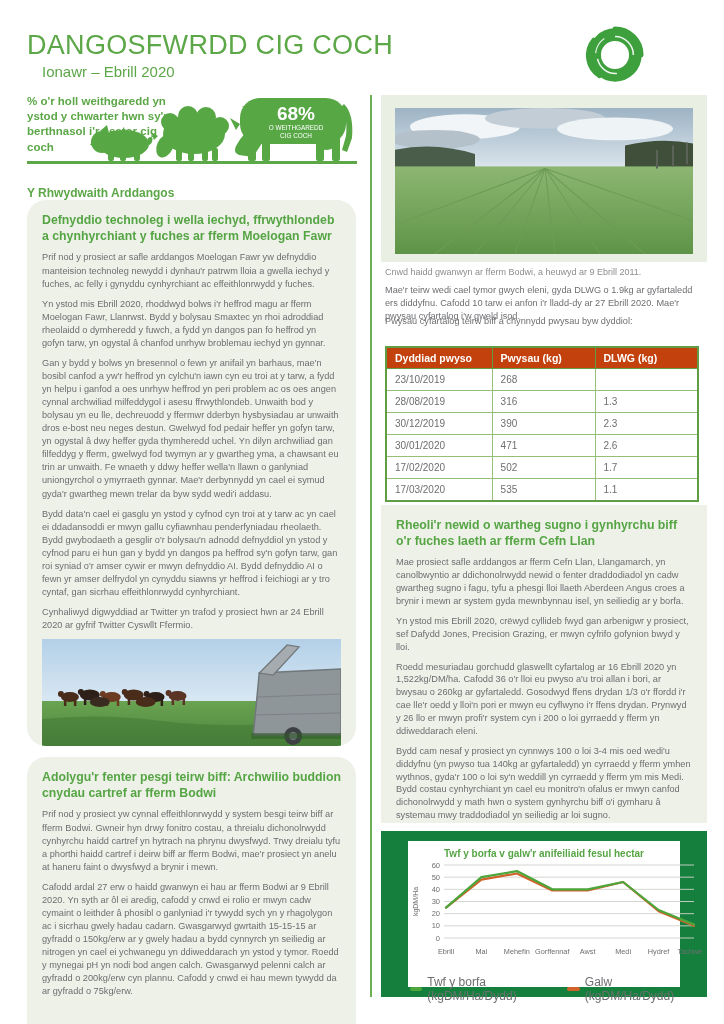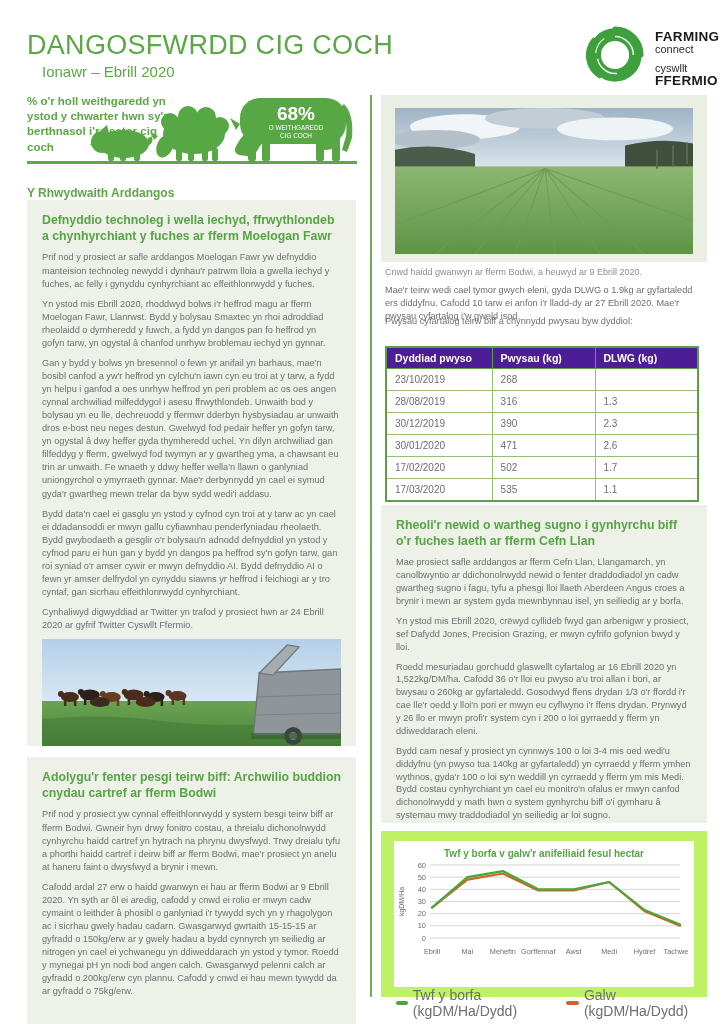--- a/index.html
+++ b/index.html
@@ -16,47 +16,47 @@
   .logo-ffermio{font-size:13.5px;font-weight:bold;color:#1a1a1a;letter-spacing:.3px;}
   
   .stat-label{position:absolute;left:27px;top:94px;width:158px;color:#5ca747;font-weight:bold;
               font-size:11.5px;line-height:1.32;}
   .animals{position:absolute;left:90px;top:86px;width:268px;height:78px;}
   .baseline{position:absolute;left:27px;top:161px;width:330px;height:3px;background:#5ca747;}
   .network-label{position:absolute;left:27px;top:186px;color:#5ca747;font-weight:bold;font-size:12px;}
   .divider{position:absolute;left:370px;top:95px;width:2px;height:902px;background:#6cae52;}
   
   .left-col{position:absolute;left:27px;top:200px;width:329px;}
-  .gbox{background:#eef1e8;box-sizing:border-box;padding:12px 15px;overflow:hidden;}
+  .gbox{background:#eef1e8;box-sizing:border-box;padding:12px 15px;overflow:hidden;border-radius:19px;}
   .box1{height:546px;}
   .box2{margin-top:11px;height:295px;}
   h2.sec{color:#56a545;font-size:12.3px;line-height:1.32;margin:0 0 7px 0;font-weight:bold;}
   p.body{color:#6d6e71;font-size:9.2px;line-height:1.42;margin:0 0 7px 0;}
   .photo1{display:block;width:100%;height:113px;margin:2px 0 5px;}
   .right-col{position:absolute;left:381px;top:95px;width:326px;height:902px;}
   .photo-box{position:absolute;top:0;left:0;width:326px;height:167px;background:#e9efe2;
              box-sizing:border-box;padding:13px 14px 0;}
   .photo2{display:block;width:100%;height:146px;}
   .photo-caption{position:absolute;top:172px;left:4px;width:318px;font-size:9px;color:#8b8d90;}
   .right-p1{position:absolute;top:189px;left:4px;width:318px;font-size:9.2px;color:#6d6e71;line-height:1.42;margin:0;}
   .table-intro{position:absolute;top:221px;left:4px;width:318px;font-size:9.2px;color:#6d6e71;margin:0;}
   table.weights{position:absolute;top:251px;left:4px;width:314px;border-collapse:collapse;
                 border:2px solid #5f9e45;background:#fff;}
-  table.weights th{background:#4c1d95;color:#fff;text-align:left;font-size:10.5px;font-weight:bold;
+  table.weights th{background:#c2410c;color:#fff;text-align:left;font-size:10.5px;font-weight:bold;
                    padding:4px 8px;border:1px solid #5f9e45;}
   table.weights td{color:#6d6e71;font-size:10px;padding:4px 8px;border:1px solid #93bf77;height:13px;}
   table.weights col.c1{width:34%}table.weights col.c2{width:33%}table.weights col.c3{width:33%}
   .box3{position:absolute;top:410px;left:0;width:326px;height:318px;background:#eef1e8;
         box-sizing:border-box;padding:12px 15px;overflow:hidden;}
   .box3 p.body{font-size:9.2px;line-height:1.4;}
-  .chart-box{position:absolute;top:736px;left:0;width:326px;height:166px;background:#bef264;
-             box-sizing:border-box;padding:10px 13px;}
+  .chart-box{position:absolute;top:736px;left:0;width:326px;height:166px;background:#15803d;
+             box-sizing:border-box;padding:10px 27px;}
   .chart-panel{background:#fff;width:100%;height:100%;box-sizing:border-box;padding:5px 2px 3px;}
   .chart-title{color:#56a545;font-weight:bold;font-size:10px;text-align:center;margin:2px 0 1px;}
-  .legend{display:flex;justify-content:center;gap:30px;font-size:14px;color:#6d6e71;margin-top:19px;}
+  .legend{display:flex;justify-content:center;gap:30px;font-size:12px;color:#6d6e71;margin-top:7px;}
   .legend-item{display:flex;align-items:center;}
   .swatch{width:17px;height:3.5px;border-radius:2px;display:inline-block;margin-right:5px;}
 </style>
 </head>
 <body>
 
 <div class="page">
 
   <div class="doc-title">DANGOSFWRDD CIG COCH</div>
   <div class="doc-subtitle">Ionawr – Ebrill 2020</div>
@@ -65,26 +65,20 @@
     <span>
       <svg width="62" height="62" viewBox="0 0 64 64">
         <circle cx="32" cy="32" r="21" fill="none" stroke="#3da03c" stroke-width="13"></circle>
         <path d="M32 5 A27 27 0 0 1 59 32" fill="none" stroke="#3da03c" stroke-width="5" stroke-linecap="round"></path>
         <path d="M10 16 A27 26 0 0 0 16 54" fill="none" stroke="#3da03c" stroke-width="4" stroke-linecap="round"></path>
         <path d="M32 13 A19 19 0 0 1 51 32" fill="none" stroke="#ffffff" stroke-width="1.6" opacity=".9"></path>
         <path d="M14 36 A19 19 0 0 0 34 51" fill="none" stroke="#ffffff" stroke-width="1.6" opacity=".9"></path>
         <path d="M21 15 A21 21 0 0 0 12 30" fill="none" stroke="#ffffff" stroke-width="1.4" opacity=".8"></path>
       </svg>
     </span>
-    <div class="logo-text">
-      <div class="logo-farming">FARMING</div>
-      <div class="logo-connect">connect</div>
-      <div class="logo-cyswllt">cyswllt</div>
-      <div class="logo-ffermio">FFERMIO</div>
-    </div>
   </div>
 
   <div class="stat-label">% o'r holl weithgaredd yn ystod y chwarter hwn sy'n berthnasol i'r sector cig coch</div>
 
   <div class="animals">
     <svg width="268" height="78" viewBox="0 0 268 78">
       <g fill="#57a845">
         <ellipse cx="34" cy="58" rx="25" ry="14"></ellipse>
         <circle cx="12" cy="56" r="11"></circle>
         <path d="M2 56 l-2 3 6 1z"></path>
@@ -232,21 +226,21 @@
           <path d="M150 58 L0 112"></path>
             <path d="M150 58 L298 108"></path>
         </g>
         <g stroke="#5b6258" stroke-width="2">
           <line x1="262" y1="40" x2="262" y2="58"></line>
             <line x1="278" y1="36" x2="278" y2="56"></line>
             <line x1="292" y1="33" x2="292" y2="54"></line>
         </g>
       </svg>
     </div>
-    <div class="photo-caption">Cnwd haidd gwanwyn ar fferm Bodwi, a heuwyd ar 9 Ebrill 2020.</div>
+    <div class="photo-caption">Cnwd haidd gwanwyn ar fferm Bodwi, a heuwyd ar 9 Ebrill 2011.</div>
     <p class="right-p1">Mae'r teirw wedi cael tymor gwych eleni, gyda DLWG o 1.9kg ar gyfartaledd ers diddyfnu. Cafodd 10 tarw ei anfon i'r lladd-dy ar 27 Ebrill 2020. Mae'r pwysau cyfartalog i'w gweld isod.</p>
     <p class="table-intro">Pwysau cyfartalog teirw biff a chynnydd pwysau byw dyddiol:</p>
 
     <table class="weights">
       <colgroup>
           <col class="c1">
           <col class="c2">
           <col class="c3">
         </colgroup>
       <thead>

